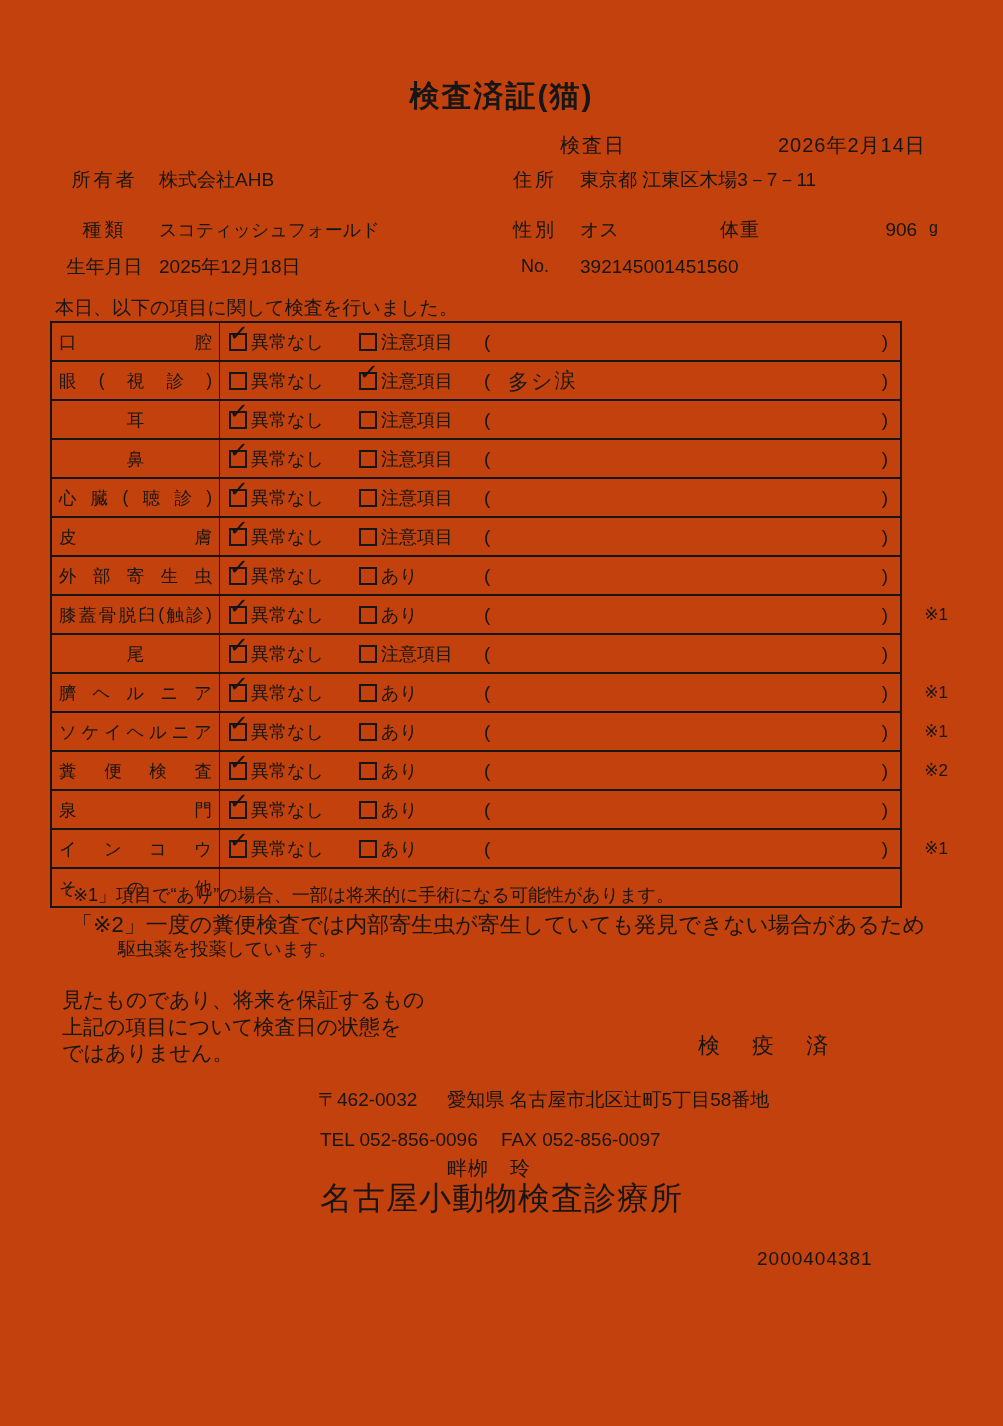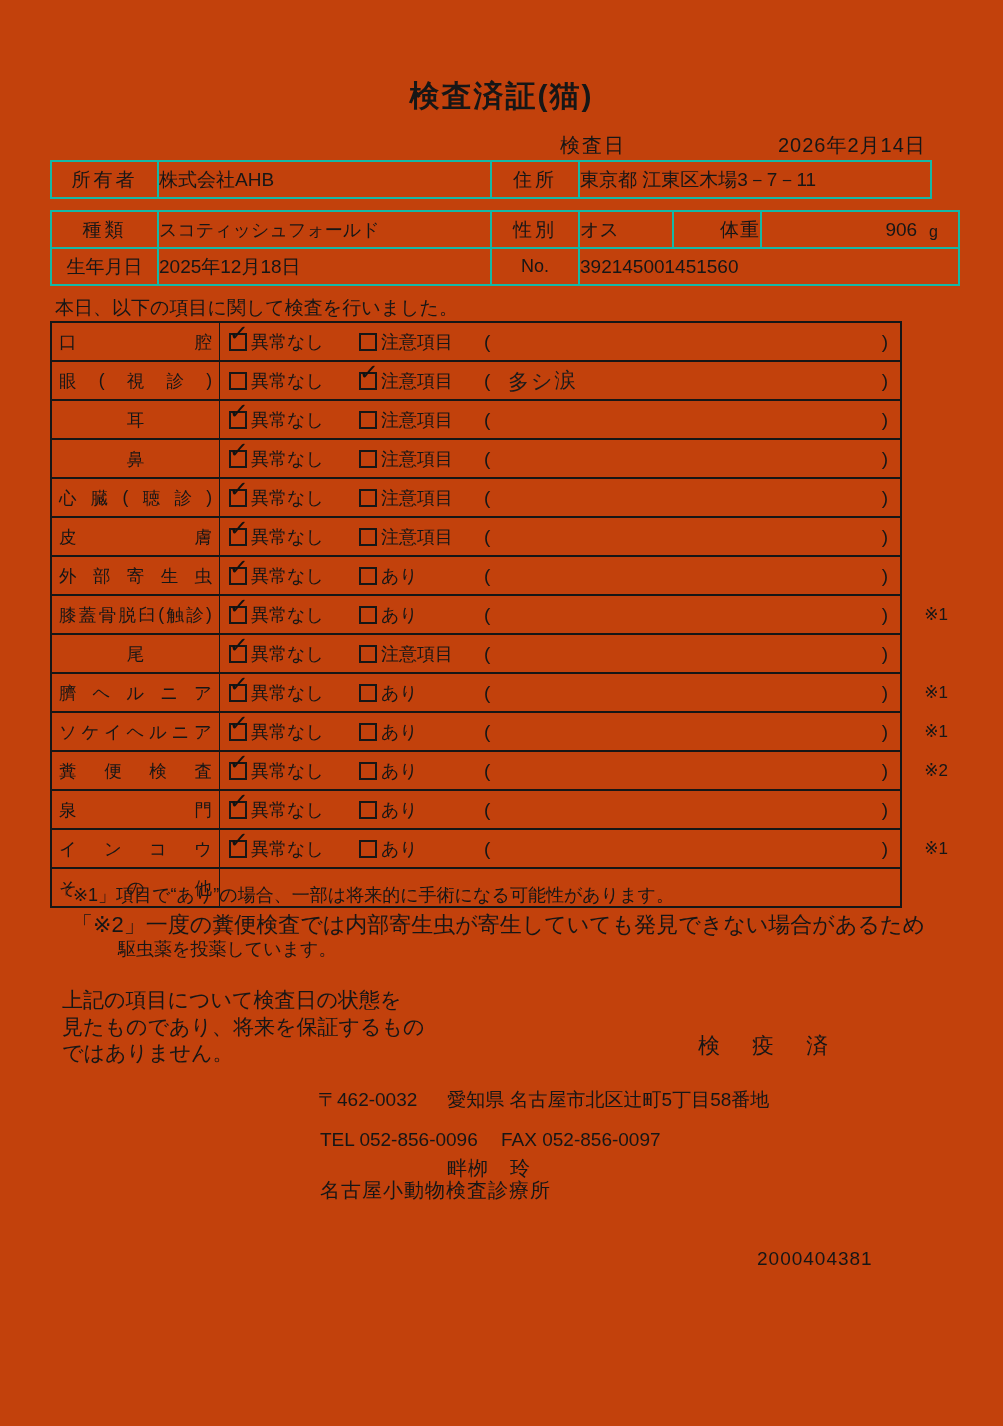--- a/index.html
+++ b/index.html
@@ -10,27 +10,27 @@
   }
   .abs { position:absolute; }
 
   
   .title { top:76px; left:0; width:100%; text-align:center; font-size:30px; font-weight:bold; letter-spacing:2px; }
   .insp-date-label { top:132px; left:560px; font-size:20px; letter-spacing:2px; }
   .insp-date { top:132px; left:778px; font-size:20px; letter-spacing:1px; }
 
   
   table.hd { border-collapse:collapse; table-layout:fixed; }
-  table.hd td { border:2px solid #14b8a6; font-size:19px; padding:0; height:35px; overflow:hidden; white-space:nowrap; }
+  table.hd td { border:2px solid #c2410c; font-size:19px; padding:0; height:35px; overflow:hidden; white-space:nowrap; }
   td.lbl { text-align:center; letter-spacing:3px; }
   td.val { padding-left:10px; }
   .owner-tb { top:160px; left:50px; }
   .detail-tb { top:210px; left:50px; }
   .detail-tb td { height:37px; }
-  .weight-cell { display:flex; align-items:flex-end; justify-content:flex-end; padding-right:20px; }
+  .weight-cell { display:flex; align-items:flex-start; justify-content:flex-end; padding-right:20px; }
   .weight-num { font-size:19px; }
   .weight-unit { font-size:16px; margin-left:12px; }
 
   .intro { top:295px; left:55px; font-size:19px; }
 
   
   .main-tb { top:321px; left:50px; width:848px; border:2px solid #161616; }
   .irow { display:flex; height:37px; border-bottom:2px solid #161616; position:relative; align-items:stretch; }
   .irow:last-child { border-bottom:none; }
   .ilabel {
@@ -65,21 +65,21 @@
   .fn2b { top:937px; left:118px; font-size:18px; }
 
   
   .disclaimer { top:987px; left:62px; font-size:21px; line-height:26.5px; }
   .stamp { top:1031px; left:698px; font-size:22px; letter-spacing:13px; }
   .postal { top:1087px; left:318px; font-size:19px; }
   .postal .code { }
   .postal .addr { margin-left:30px; }
   .telline { top:1129px; left:320px; font-size:19px; }
   .telline .fax { margin-left:18px; }
-  .clinic { top:1177px; left:320px; font-size:20px; letter-spacing:1px; }
+  .clinic { top:1177px; left:320px; font-size:32px; letter-spacing:1px; }
   .vet { top:1155px; left:447px; font-size:20px; letter-spacing:1px; }
   .serial { top:1248px; left:757px; font-size:19px; letter-spacing:1px; }
 </style>
 </head>
 <body>
 
 <div class="page">
 
   <div class="abs title">検査済証(猫)</div>
 
@@ -458,22 +458,22 @@
         </div>
         <div class="icontent"></div>
       </div>
     </div>
 
   <div class="abs fn1">「※1」項目で“あり”の場合、一部は将来的に手術になる可能性があります。</div>
   <div class="abs fn2">「※2」一度の糞便検査では内部寄生虫が寄生していても発見できない場合があるため</div>
   <div class="abs fn2b">駆虫薬を投薬しています。</div>
 
   <div class="abs disclaimer">
+    <div>見たものであり、将来を保証するもの</div>
     <div>上記の項目について検査日の状態を</div>
-    <div>見たものであり、将来を保証するもの</div>
     <div>ではありません。</div>
   </div>
 
   <div class="abs stamp">検 疫 済</div>
 
   <div class="abs postal">
     <span>〒</span><span class="code">462-0032</span><span class="addr">愛知県 名古屋市北区辻町5丁目58番地</span>
   </div>
 
   <div class="abs telline">

